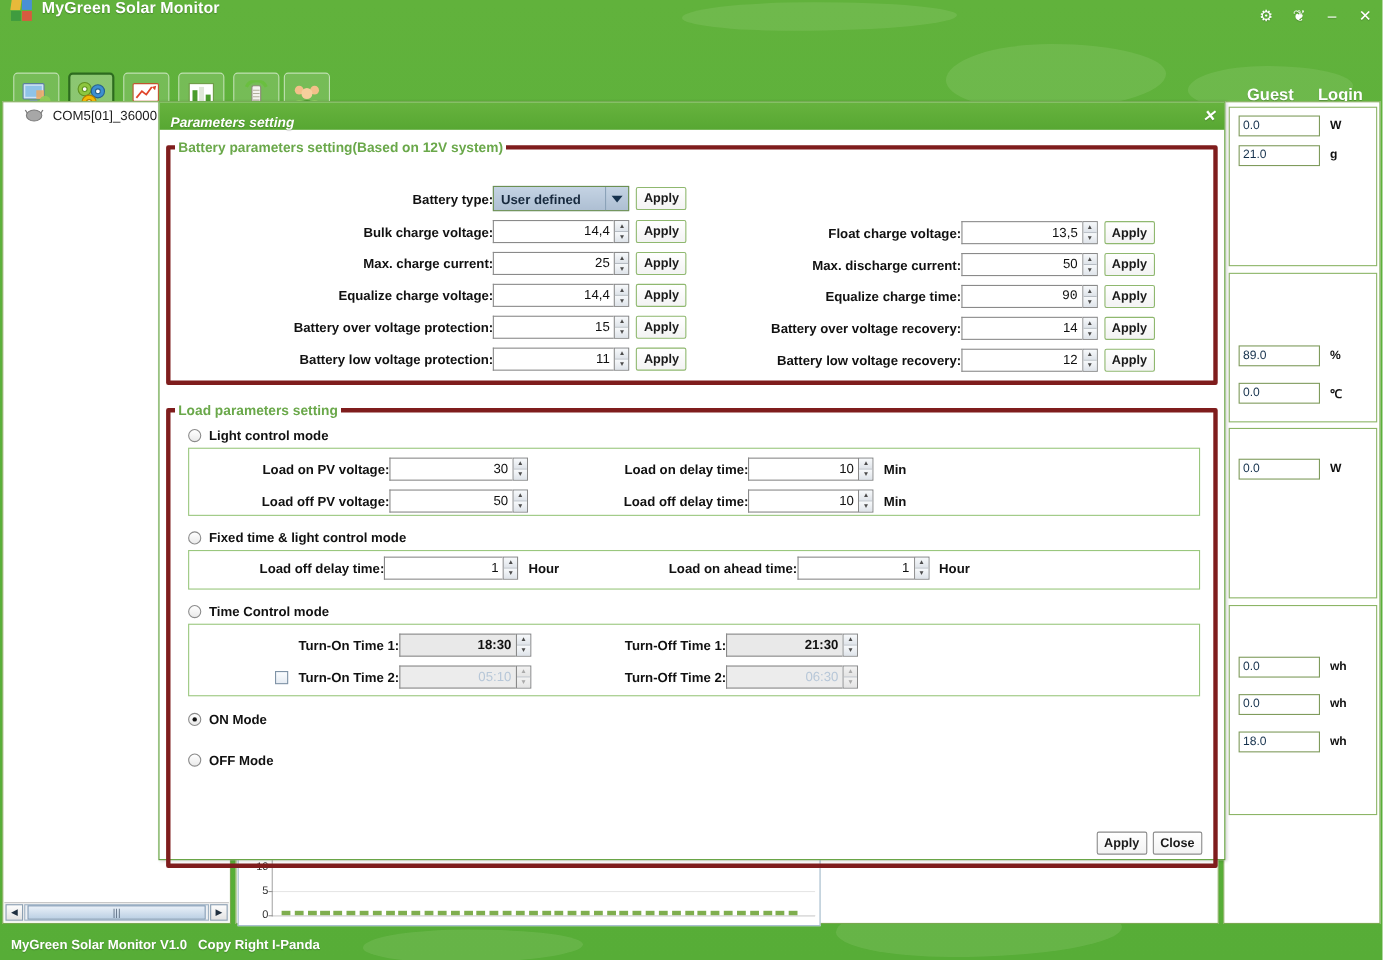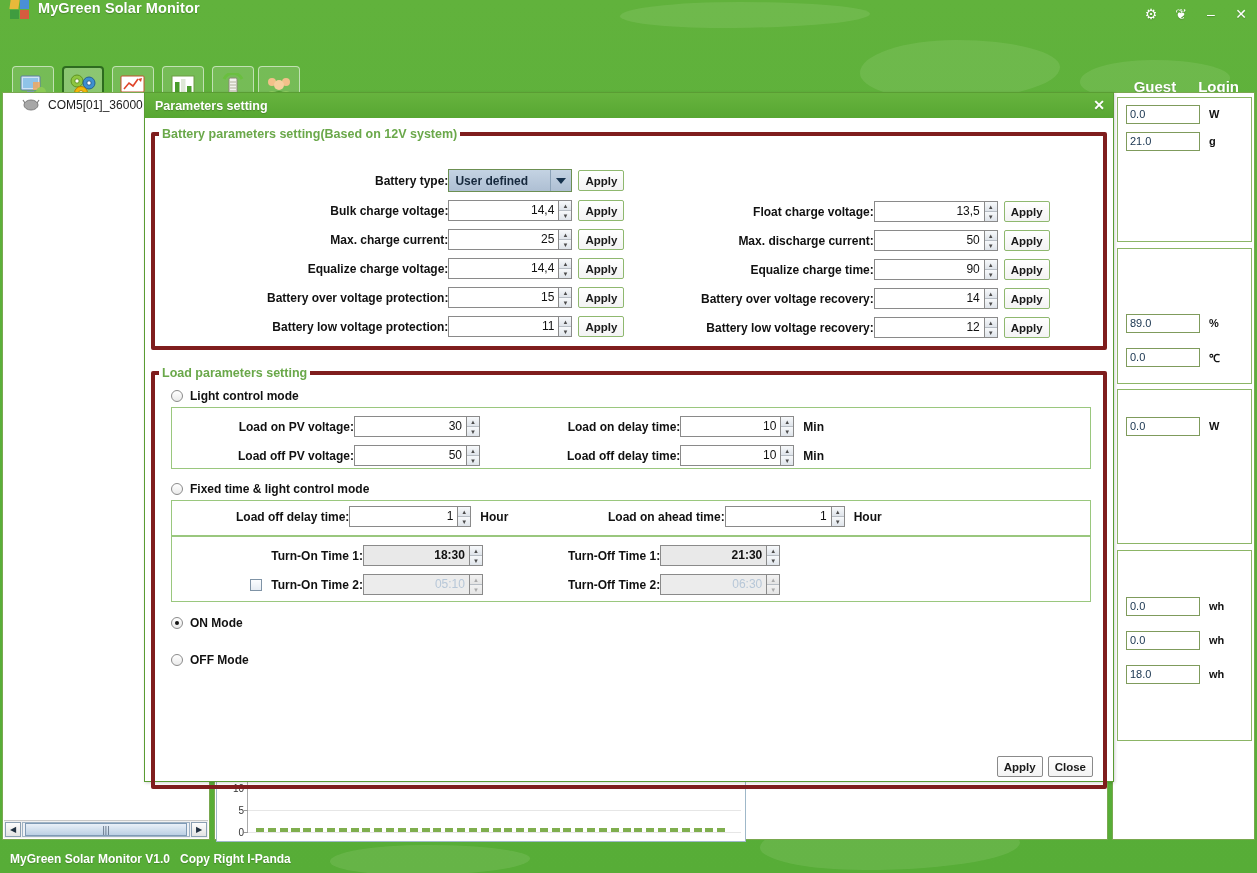--- a/index.html
+++ b/index.html
@@ -169,23 +169,24 @@
     width: 970px; height: 690px;
     background: #ffffff;
     border: 1px solid #5a9c33;
     box-sizing: border-box;
     box-shadow: 1px 1px 3px rgba(0,0,0,.18);
   }
   .dlg-title {
     height: 25px; background: #5fae38;
     background: linear-gradient(180deg,#67b33e,#57a732);
     color: #ffffff; font-size: 12.5px; font-weight: bold;
-    display: flex; align-items: center; padding-left: 10px;
+    display: flex; align-items: flex-end; padding-left: 10px;
     text-shadow: 0 1px 1px rgba(0,0,0,.2);
     position: relative;
+    font-style: italic;
   }
   .dlg-close {
     position: absolute; right: 8px; top: 3px;
     color: #ffffff; font-size: 14px; font-weight: bold;
     cursor: pointer; line-height: 18px;
   }
   .dlg-body { position: relative; padding: 0; }
 
   fieldset.grp {
     border: 4px solid #7f1d1d; border-radius: 2px;
@@ -655,21 +656,21 @@
                       <i>▼</i>
                     </div>
               </div>
             </td>
             <td style="padding-left:6px;"><div class="btn greenborder">Apply</div></td>
           </tr>
           <tr>
             <td class="lbl row-lbl">Equalize charge time:</td>
             <td>
               <div class="spin">
-                <div class="fld" style="width:110px;">90</div>
+                <div class="fld" style="width:110px;font-family:Liberation Mono, monospace;">90</div>
                 <div class="btns">
                       <i>▲</i>
                       <i>▼</i>
                     </div>
               </div>
             </td>
             <td style="padding-left:6px;"><div class="btn greenborder">Apply</div></td>
           </tr>
           <tr>
             <td class="lbl row-lbl">Battery over voltage recovery:</td>
@@ -803,20 +804,24 @@
                         <i>▼</i>
                       </div>
                 </div>
               </td>
               <td><span class="unit">Hour</span></td>
             </tr>
           </tbody>
             </table>
         </div>
 
+        <div class="mode-head" style="margin-top:13px;">
+          <span class="radio"></span>
+          <span class="mode-label">Time Control mode</span>
+        </div>
         <div class="subbox" style="height:66px;position:relative;">
           <table class="frm" style="position:absolute;left:78px;top:4px;">
             <tbody>
                 <tr>
               <td class="lbl row-lbl">Turn-On Time 1:</td>
               <td>
                 <div class="spin grey">
                   <div class="fld" style="width:106px;">18:30</div>
                   <div class="btns">
                         <i>▲</i>

